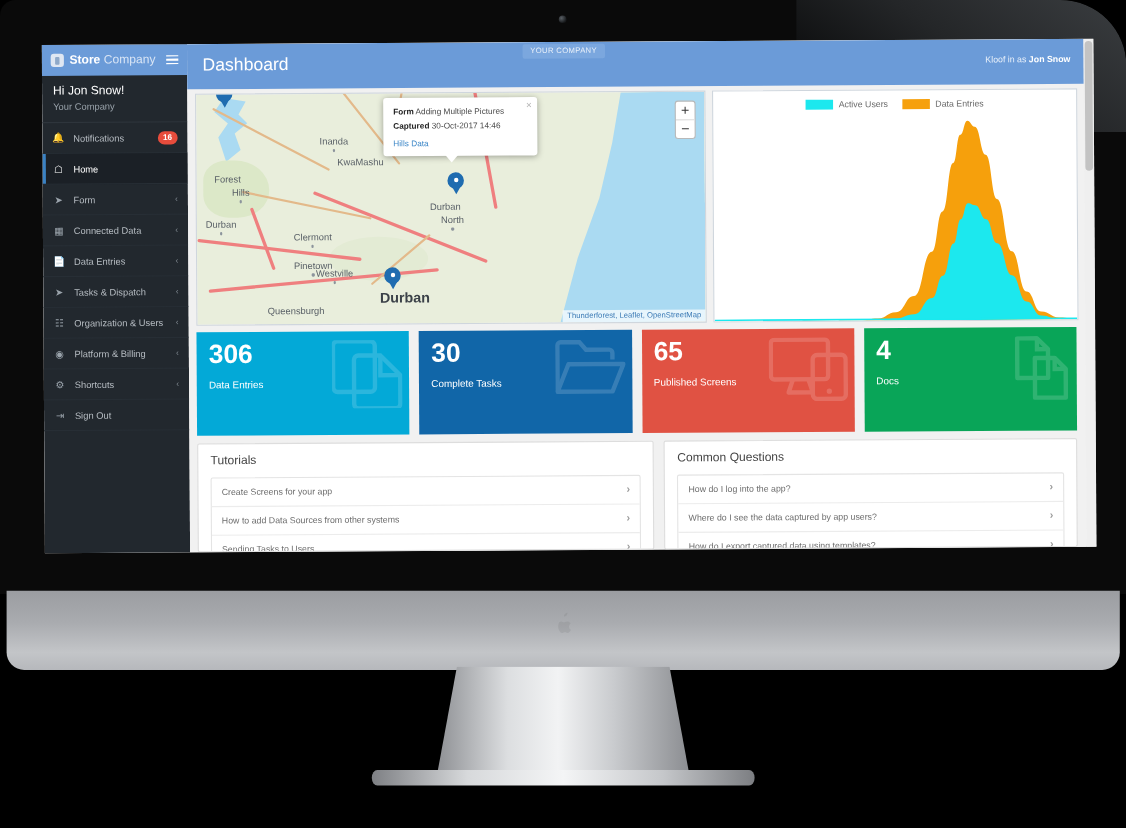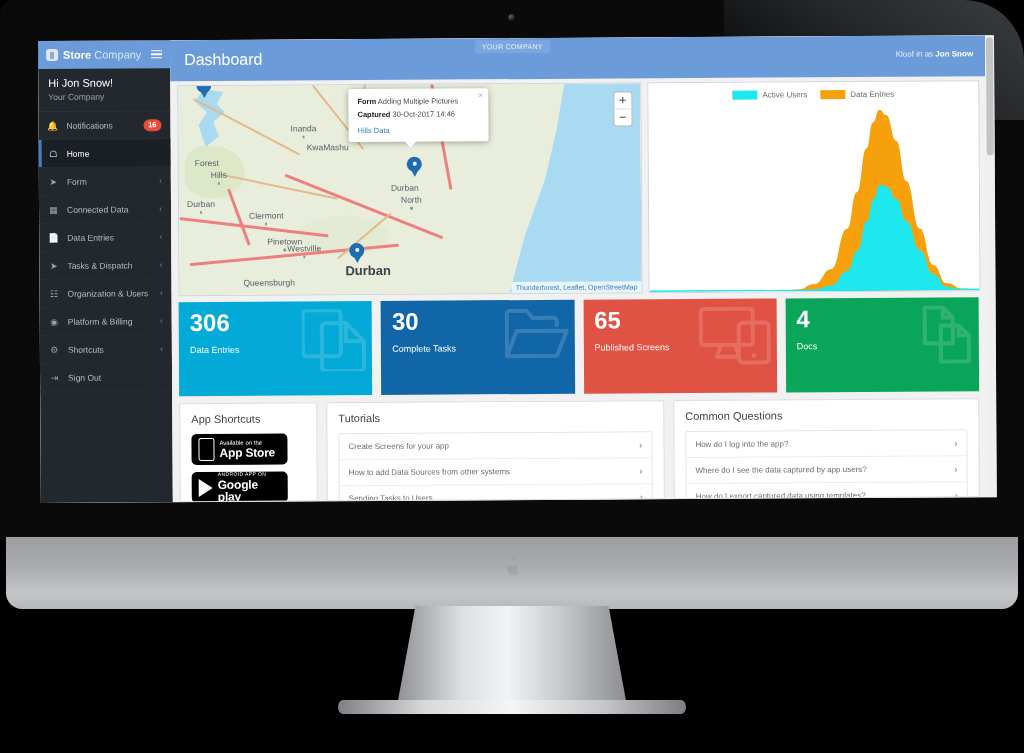--- a/index.html
+++ b/index.html
@@ -260,21 +260,21 @@
             <div class="road minor" style="left:140px;top:10px;width:90px;transform:rotate(100deg);"></div>
             <div class="road minor" style="left:40px;top:100px;width:120px;transform:rotate(12deg);"></div>
             <div class="road minor" style="left:8px;top:40px;width:120px;transform:rotate(28deg);"></div>
             <div class="road minor" style="left:150px;top:150px;width:70px;transform:rotate(-40deg);"></div>
 
             <div class="maplbl" style="left:112px;top:38px;"><span>Inanda</span><span class="dot"></span></div>
             <div class="maplbl" style="left:128px;top:57px;">KwaMashu</div>
             <div class="maplbl" style="left:16px;top:72px;">Forest</div>
             <div class="maplbl" style="left:32px;top:84px;"><span>Hills</span><span class="dot"></span></div>
             <div class="maplbl" style="left:8px;top:113px;"><span>Durban</span><span class="dot"></span></div>
-            <div class="maplbl" style="left:70px;top:125px;"><span>Clermont</span><span class="dot"></span></div>
+            <div class="maplbl" style="left:88px;top:125px;"><span>Clermont</span><span class="dot"></span></div>
             <div class="maplbl" style="left:52px;top:151px;margin-left:36px;"><span>Pinetown</span><span class="dot"></span></div>
             <div class="maplbl" style="left:108px;top:158px;"><span>Westville</span><span class="dot"></span></div>
             <div class="maplbl" style="left:64px;top:192px;">Queensburgh</div>
             <div class="maplbl" style="left:212px;top:98px;">Durban</div>
             <div class="maplbl" style="left:222px;top:110px;"><span>North</span><span class="dot"></span></div>
             <div class="maplbl big" style="left:166px;top:178px;">Durban</div>
 
             <div class="pin" style="left:228px;top:72px;">
               <div class="head"></div>
                 <div class="tip"></div>
@@ -377,37 +377,20 @@
                   <path d="M30 20h18l10 10v26H30z" fill="none" stroke="#fff" stroke-width="4" stroke-linejoin="round"></path>
                   <path d="M48 20v10h10" fill="none" stroke="#fff" stroke-width="4"></path>
                 </svg>
             </div>
 
           </div>
         </div>
 
         <div class="panels">
 
-          <div class="panel shortcuts">
-            <h3>App Shortcuts</h3>
-            <div class="badge-store">
-              <span class="ph"></span>
-              <span class="tx">
-                <span class="t1">Available on the</span>
-                <span class="t2">App Store</span>
-              </span>
-            </div>
-            <div class="badge-store google">
-              <span class="play"></span>
-              <span class="tx">
-                <span class="t1">ANDROID APP ON</span>
-                <span class="t2">Google play</span>
-              </span>
-            </div>
-          </div>
 
           <div class="panel tutorials">
             <h3>Tutorials</h3>
             <div class="listbox">
               <div class="listrow">
                 <span>Create Screens for your app</span>
                 <span class="chev">›</span>
               </div>
               <div class="listrow">
                 <span>How to add Data Sources from other systems</span>

